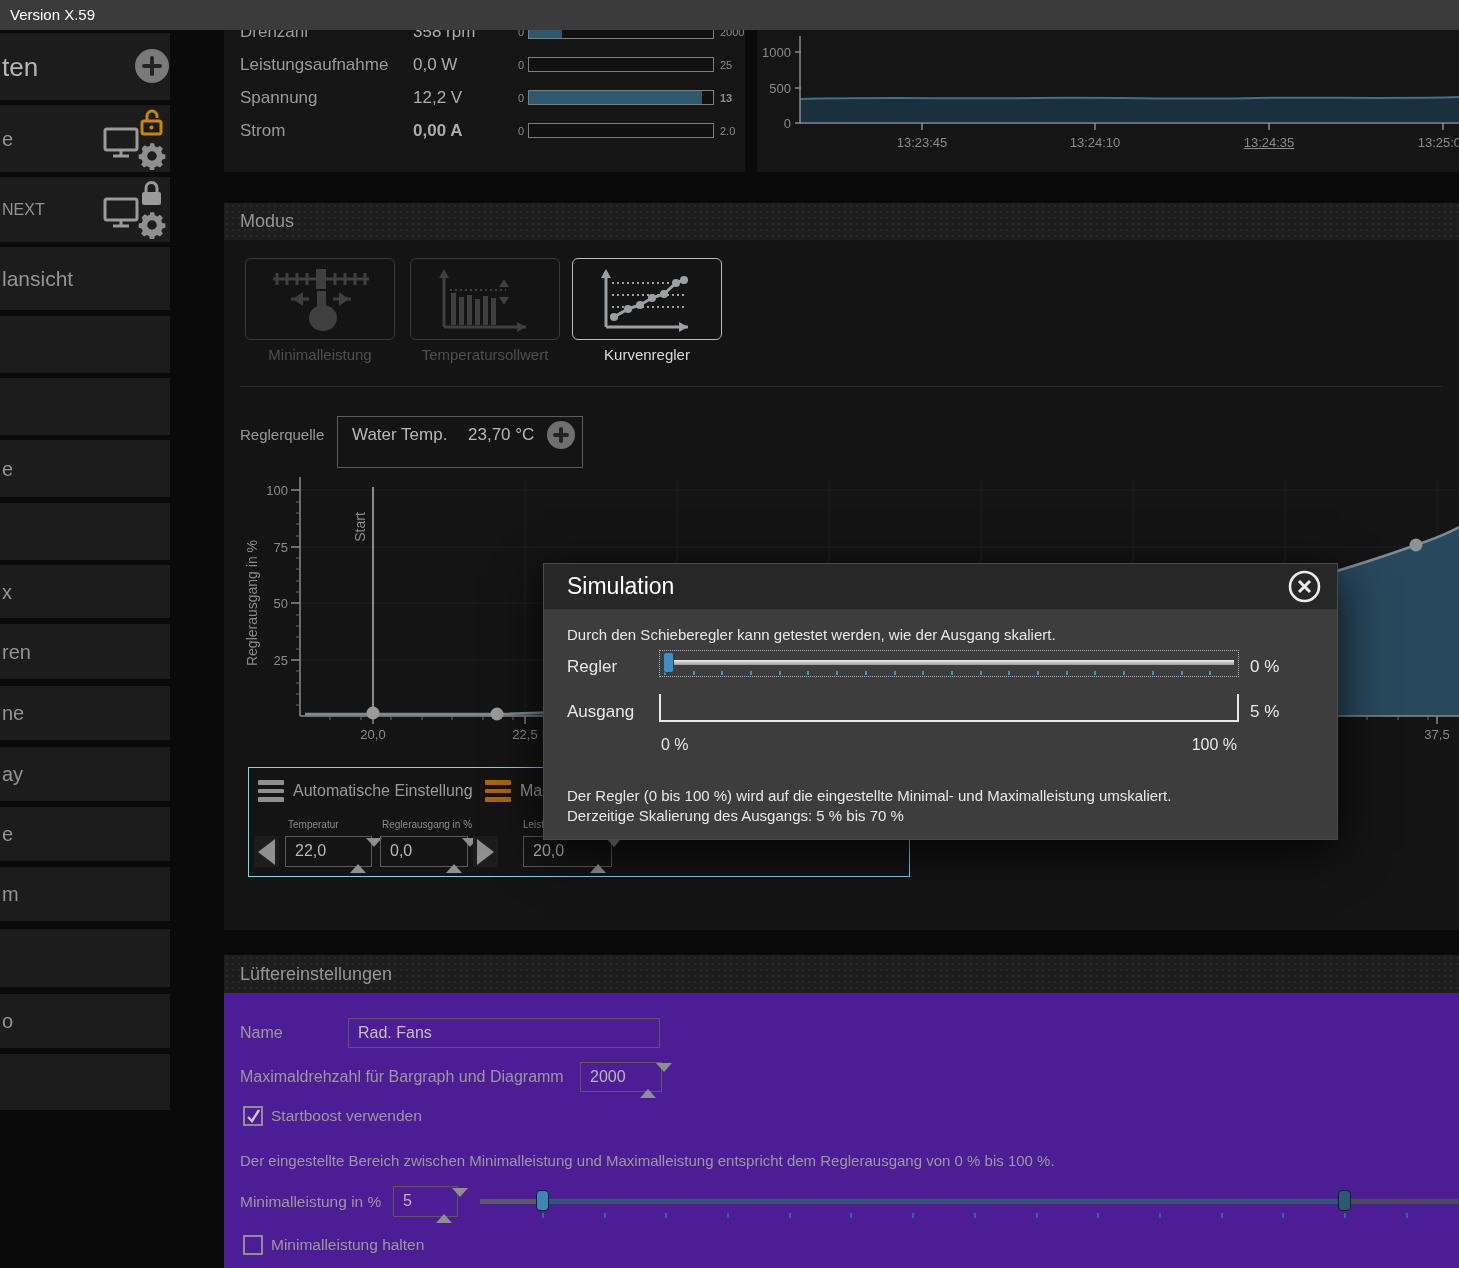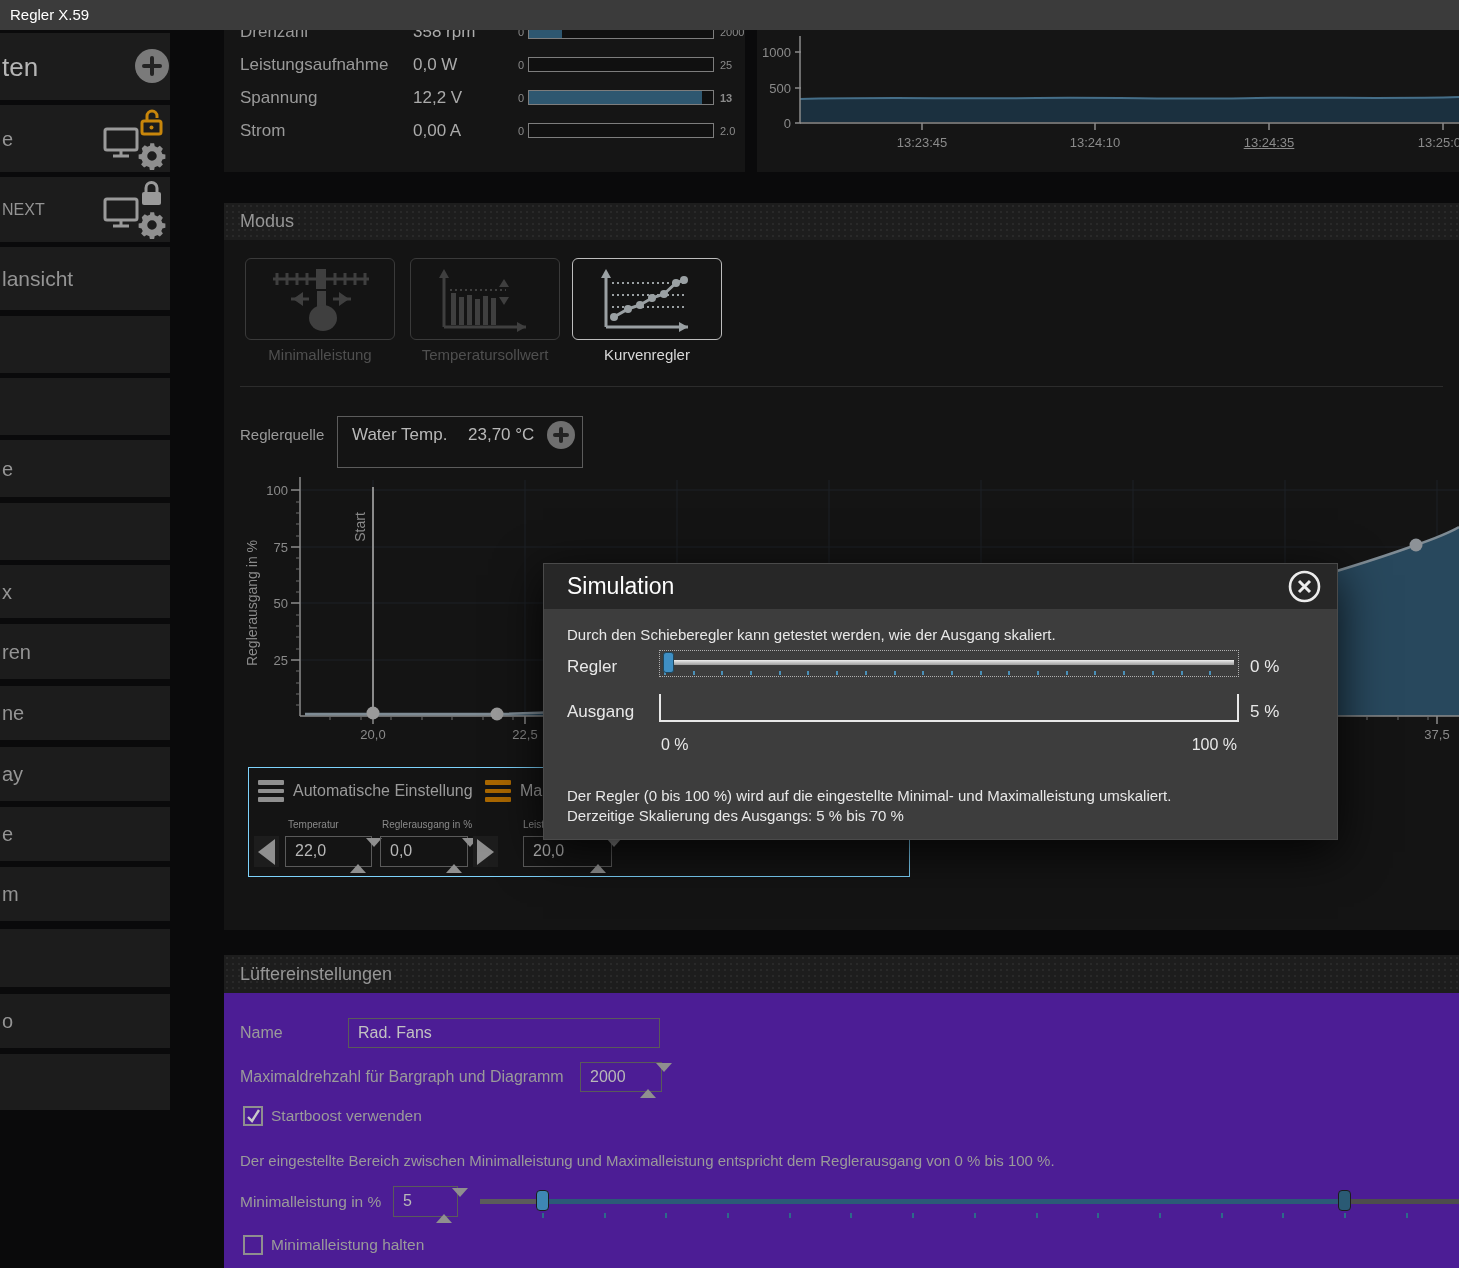--- a/index.html
+++ b/index.html
@@ -89,21 +89,21 @@
       <span class="abs s-value" style="left:189px;top:8px;">12,2 V</span>
       <span class="abs s-scale" style="left:286px;top:12px;width:14px;text-align:right;">0</span>
       <div class="abs s-bar" style="left:304px;top:10px;width:186px;height:15px;">
         <div class="s-fill" style="width: 94%;"></div>
       </div>
       <span class="abs s-scale" style="left:496px;top:12px;font-weight:bold;">13</span>
     </div>
 
     <div class="abs" style="left:0;top:113px;width:521px;height:33px;">
       <span class="abs s-label" style="left:16px;top:8px;">Strom</span>
-      <span class="abs s-value" style="left:189px;top:8px;">0,00 A</span>
+      <span class="abs s-value" style="left:189px;top:8px;font-weight:bold;">0,00 A</span>
       <span class="abs s-scale" style="left:286px;top:12px;width:14px;text-align:right;">0</span>
       <div class="abs s-bar" style="left:304px;top:10px;width:186px;height:15px;">
         <div class="s-fill" style="width: 0%;"></div>
       </div>
       <span class="abs s-scale" style="left:496px;top:12px;">2.0</span>
     </div>
   </div>
 
   <div class="abs panel" style="left:757px;top:0;width:702px;height:172px;">
     <svg width="702" height="172" viewBox="0 0 702 172" style="position:absolute;left:0;top:0;">
@@ -394,21 +394,21 @@
       <span class="lbl"></span>
     </div>
   <div class="abs siderow" style="top:994px;height:54px;">
       <span class="lbl">o</span>
     </div>
   <div class="abs siderow" style="top:1054px;height:56px;">
       <span class="lbl"></span>
     </div>
 
   <div class="abs titlebar">
-    <span>Regler X.59</span>
+    <span>Version X.59</span>
   </div>
 
   <div class="abs dialog">
     <div class="dlg-head">
       <span class="dlg-title">Simulation</span>
       <svg width="33" height="33" viewBox="0 0 33 33" style="position:absolute;right:16px;top:6px;">
         <circle cx="16.5" cy="16.5" r="14.5" fill="none" stroke="#ececec" stroke-width="2.6"></circle>
         <path d="M11,11 L22,22 M22,11 L11,22" stroke="#ececec" stroke-width="3" fill="none"></path>
       </svg>
     </div>

